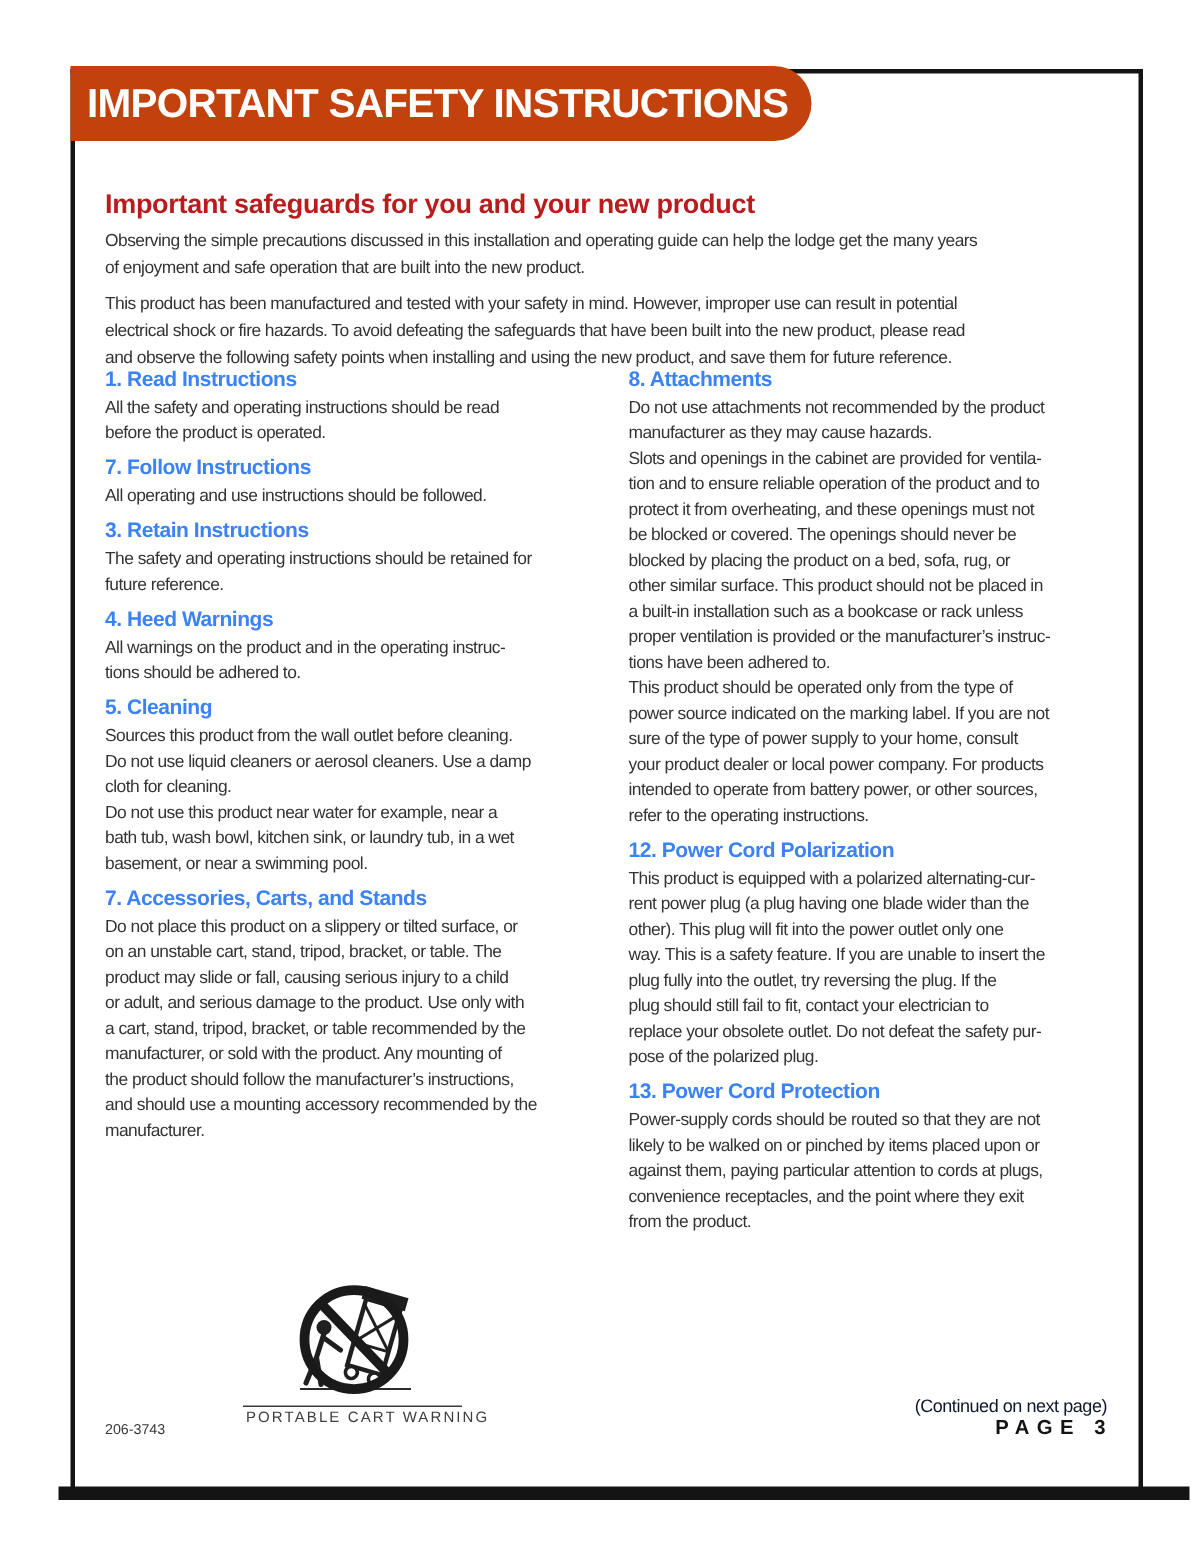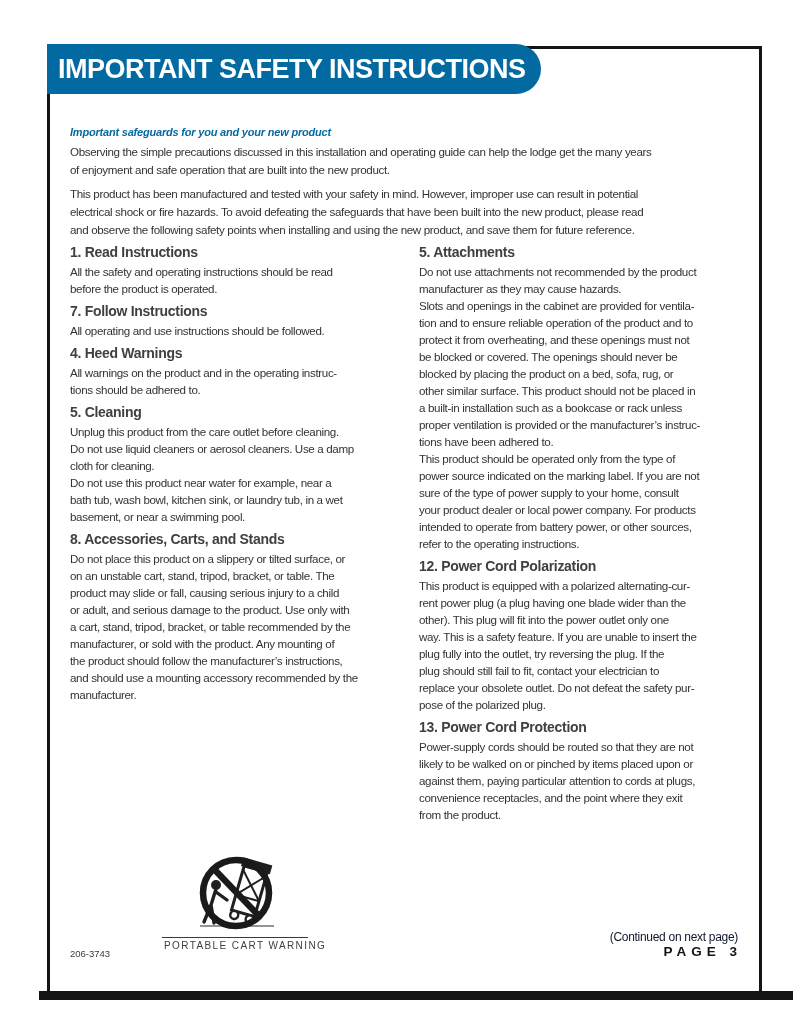--- a/index.html
+++ b/index.html
@@ -17,48 +17,48 @@
     box-sizing: border-box;
   }
   .bottom-bar {
     position: absolute; left: 39px; top: 991px; width: 754px; height: 9px;
     background: #141414;
   }
 
   
   .title-band {
     position: absolute; left: 47px; top: 44px; width: 494px; height: 50px;
-    background: #0369a1; border-radius: 0 25px 25px 0; z-index: 2;
+    background: #c2410c; border-radius: 0 25px 25px 0; z-index: 2;
   }
   .title-band h1 {
     margin: 0; padding: 0 0 0 11px; color: #ffffff;
     font-size: 27px; font-weight: 700; letter-spacing: -0.5px; line-height: 50px;
     white-space: nowrap;
   }
 
   
   .intro { position: absolute; left: 70px; top: 126px; width: 678px; }
   .intro-heading {
-    margin: 0 0 5px 0; font-size: 11px; font-weight: 700; letter-spacing: -0.2px; color: #0369a1; font-style: italic;
+    margin: 0 0 5px 0; font-size: 18px; font-weight: 700; letter-spacing: -0.2px; color: #b91c1c;
   }
   .body-text {
     margin: 0; font-size: 11.6px; line-height: 17px; letter-spacing: -0.35px;
     white-space: pre-line; color: #333;
   }
   .intro .body-text { line-height: 18px; margin-bottom: 6px; }
 
   
   .columns {
     position: absolute; left: 70px; top: 244px; width: 678px;
     display: flex; gap: 20px;
   }
   .col { width: 332px; }
   .item h2 {
     margin: 6px 0 3px 0; font-size: 14px; line-height: 16px; font-weight: 700;
-    letter-spacing: -0.3px; color: #404040; white-space: nowrap;
+    letter-spacing: -0.3px; color: #3b82f6; white-space: nowrap;
   }
   .item:first-child h2 { margin-top: 0; }
 
   
   .cart-block { position: absolute; left: 152px; top: 856px; width: 166px; text-align: center; }
   .cart-block svg { display: block; margin: 0 auto; }
   .cart-line { width: 146px; margin: 1px auto 2px auto; border-top: 1.5px solid #3a3a3a; }
   .cart-label { font-size: 10px; letter-spacing: 1.4px; color: #3d3d3d; white-space: nowrap; margin-left: 12px; }
 
   .continued-note {
@@ -96,52 +96,57 @@
       <section class="item">
         <h2>1. Read Instructions</h2>
         <p class="body-text">All the safety and operating instructions should be read
 before the product is operated.</p>
       </section>
       <section class="item">
         <h2>7. Follow Instructions</h2>
         <p class="body-text">All operating and use instructions should be followed.</p>
       </section>
       <section class="item">
+        <h2>3. Retain Instructions</h2>
+        <p class="body-text">The safety and operating instructions should be retained for
+future reference.</p>
+      </section>
+      <section class="item">
         <h2>4. Heed Warnings</h2>
         <p class="body-text">All warnings on the product and in the operating instruc-
 tions should be adhered to.</p>
       </section>
       <section class="item">
         <h2>5. Cleaning</h2>
-        <p class="body-text">Unplug this product from the care outlet before cleaning.
+        <p class="body-text">Sources this product from the wall outlet before cleaning.
 Do not use liquid cleaners or aerosol cleaners. Use a damp
 cloth for cleaning.</p>
       </section>
       <section class="item">
         <p class="body-text">Do not use this product near water for example, near a
 bath tub, wash bowl, kitchen sink, or laundry tub, in a wet
 basement, or near a swimming pool.</p>
       </section>
       <section class="item">
-        <h2>8. Accessories, Carts, and Stands</h2>
+        <h2>7. Accessories, Carts, and Stands</h2>
         <p class="body-text">Do not place this product on a slippery or tilted surface, or
 on an unstable cart, stand, tripod, bracket, or table. The
 product may slide or fall, causing serious injury to a child
 or adult, and serious damage to the product. Use only with
 a cart, stand, tripod, bracket, or table recommended by the
 manufacturer, or sold with the product. Any mounting of
 the product should follow the manufacturer’s instructions,
 and should use a mounting accessory recommended by the
 manufacturer.</p>
       </section>
     </div>
 
     <div class="col">
       <section class="item">
-        <h2>5. Attachments</h2>
+        <h2>8. Attachments</h2>
         <p class="body-text">Do not use attachments not recommended by the product
 manufacturer as they may cause hazards.</p>
       </section>
       <section class="item">
         <p class="body-text">Slots and openings in the cabinet are provided for ventila-
 tion and to ensure reliable operation of the product and to
 protect it from overheating, and these openings must not
 be blocked or covered. The openings should never be
 blocked by placing the product on a bed, sofa, rug, or
 other similar surface. This product should not be placed in

